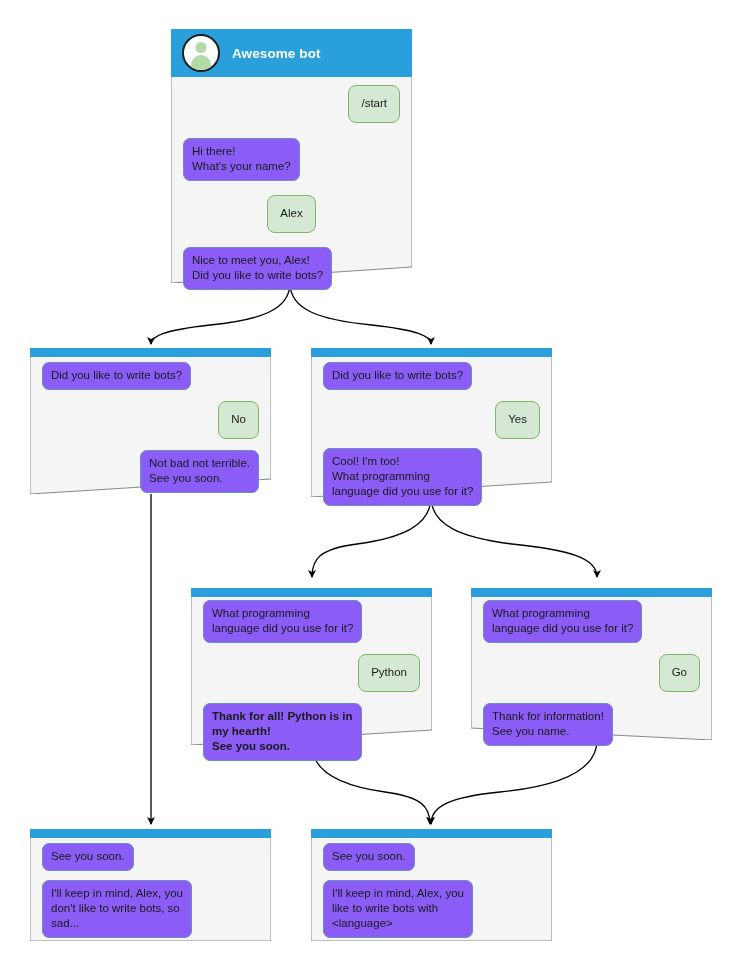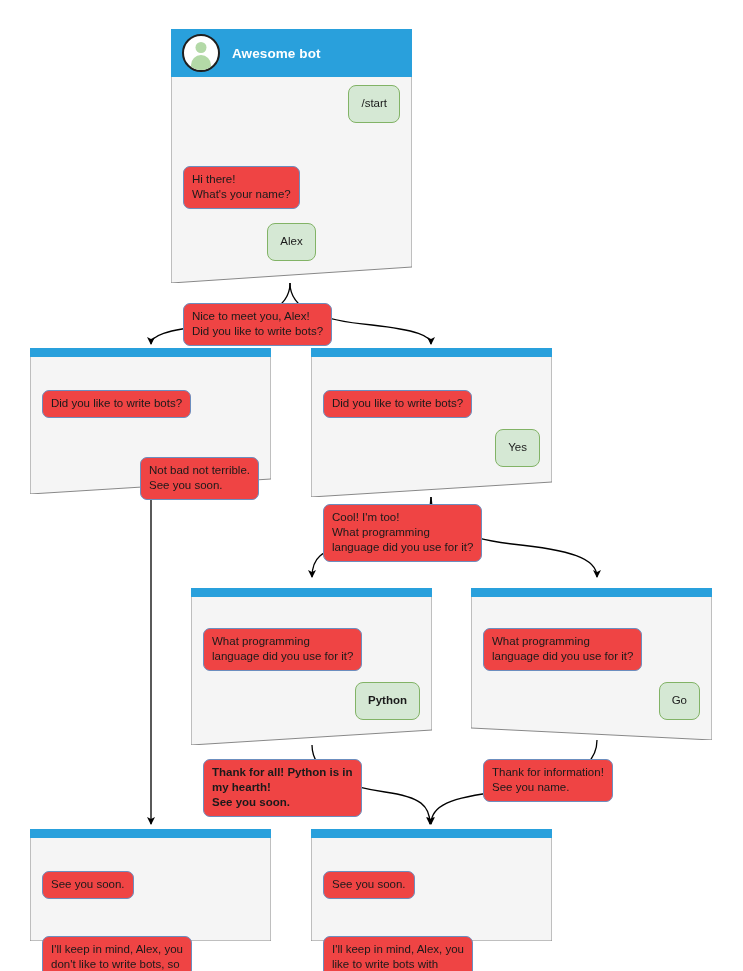--- a/index.html
+++ b/index.html
@@ -143,23 +143,22 @@
     border: 1px solid;
     padding: 5px 8px 6px 8px;
     font-size: 11.5px;
     line-height: 15px;
     color: #1a1a1a;
     white-space: pre-line;
     box-sizing: border-box;
     max-width: 86%;
   }
   .bubble.bot {
-    background: #ef4444;
+    background: #8b5cf6;
     border-color: #6c8ebf;
-    margin-top: 28px;
   }
   .bubble.user {
     background: #d5e8d4;
     border-color: #82b366;
     border-radius: 8px;
     padding: 10px 12px 11px 12px;
     min-width: 40px;
     text-align: left;
   }
 </style>
@@ -224,20 +223,23 @@
   <div class="node" style="left:30px; top:348px; width:241px; height:146px;">
     <svg class="node-shape" viewBox="0 0 241 146" preserveAspectRatio="none">
       <path d="M 0,0 L 241,0 L 241,131 L 0,146 Z" fill="#f5f5f5" stroke="#888888" stroke-width="1"></path>
     </svg>
     <div class="node-content">
       <div class="title-bar"></div>
       <div class="chat" style="top:14px;">
         <div class="msg-row left">
           <div class="bubble bot">Did you like to write bots?</div>
         </div>
+        <div class="msg-row right" style="margin-top:11px;">
+          <div class="bubble user">No</div>
+        </div>
         <div class="msg-row left" style="margin-top:11px;justify-content:flex-end;">
           <div class="bubble bot">Not bad not terrible.
 See you soon.</div>
         </div>
       </div>
     </div>
   </div>
 
   <div class="node" style="left:311px; top:348px; width:241px; height:149px;">
     <svg class="node-shape" viewBox="0 0 241 149" preserveAspectRatio="none">
@@ -265,21 +267,21 @@
     <svg class="node-shape" viewBox="0 0 241 157" preserveAspectRatio="none">
       <path d="M 0,0 L 241,0 L 241,142 L 0,157 Z" fill="#f5f5f5" stroke="#888888" stroke-width="1"></path>
     </svg>
     <div class="node-content">
       <div class="title-bar"></div>
       <div class="chat" style="top:12px;">
         <div class="msg-row left">
           <div class="bubble bot">What programming
 language did you use for it?</div>
         </div>
-        <div class="msg-row right" style="margin-top:11px;font-weight:bold;">
+        <div class="msg-row right" style="margin-top:11px;">
           <div class="bubble user">Python</div>
         </div>
         <div class="msg-row left" style="margin-top:11px;font-weight:bold;">
           <div class="bubble bot">Thank for all! Python is in
 my hearth!
 See you soon.</div>
         </div>
       </div>
     </div>
   </div>

